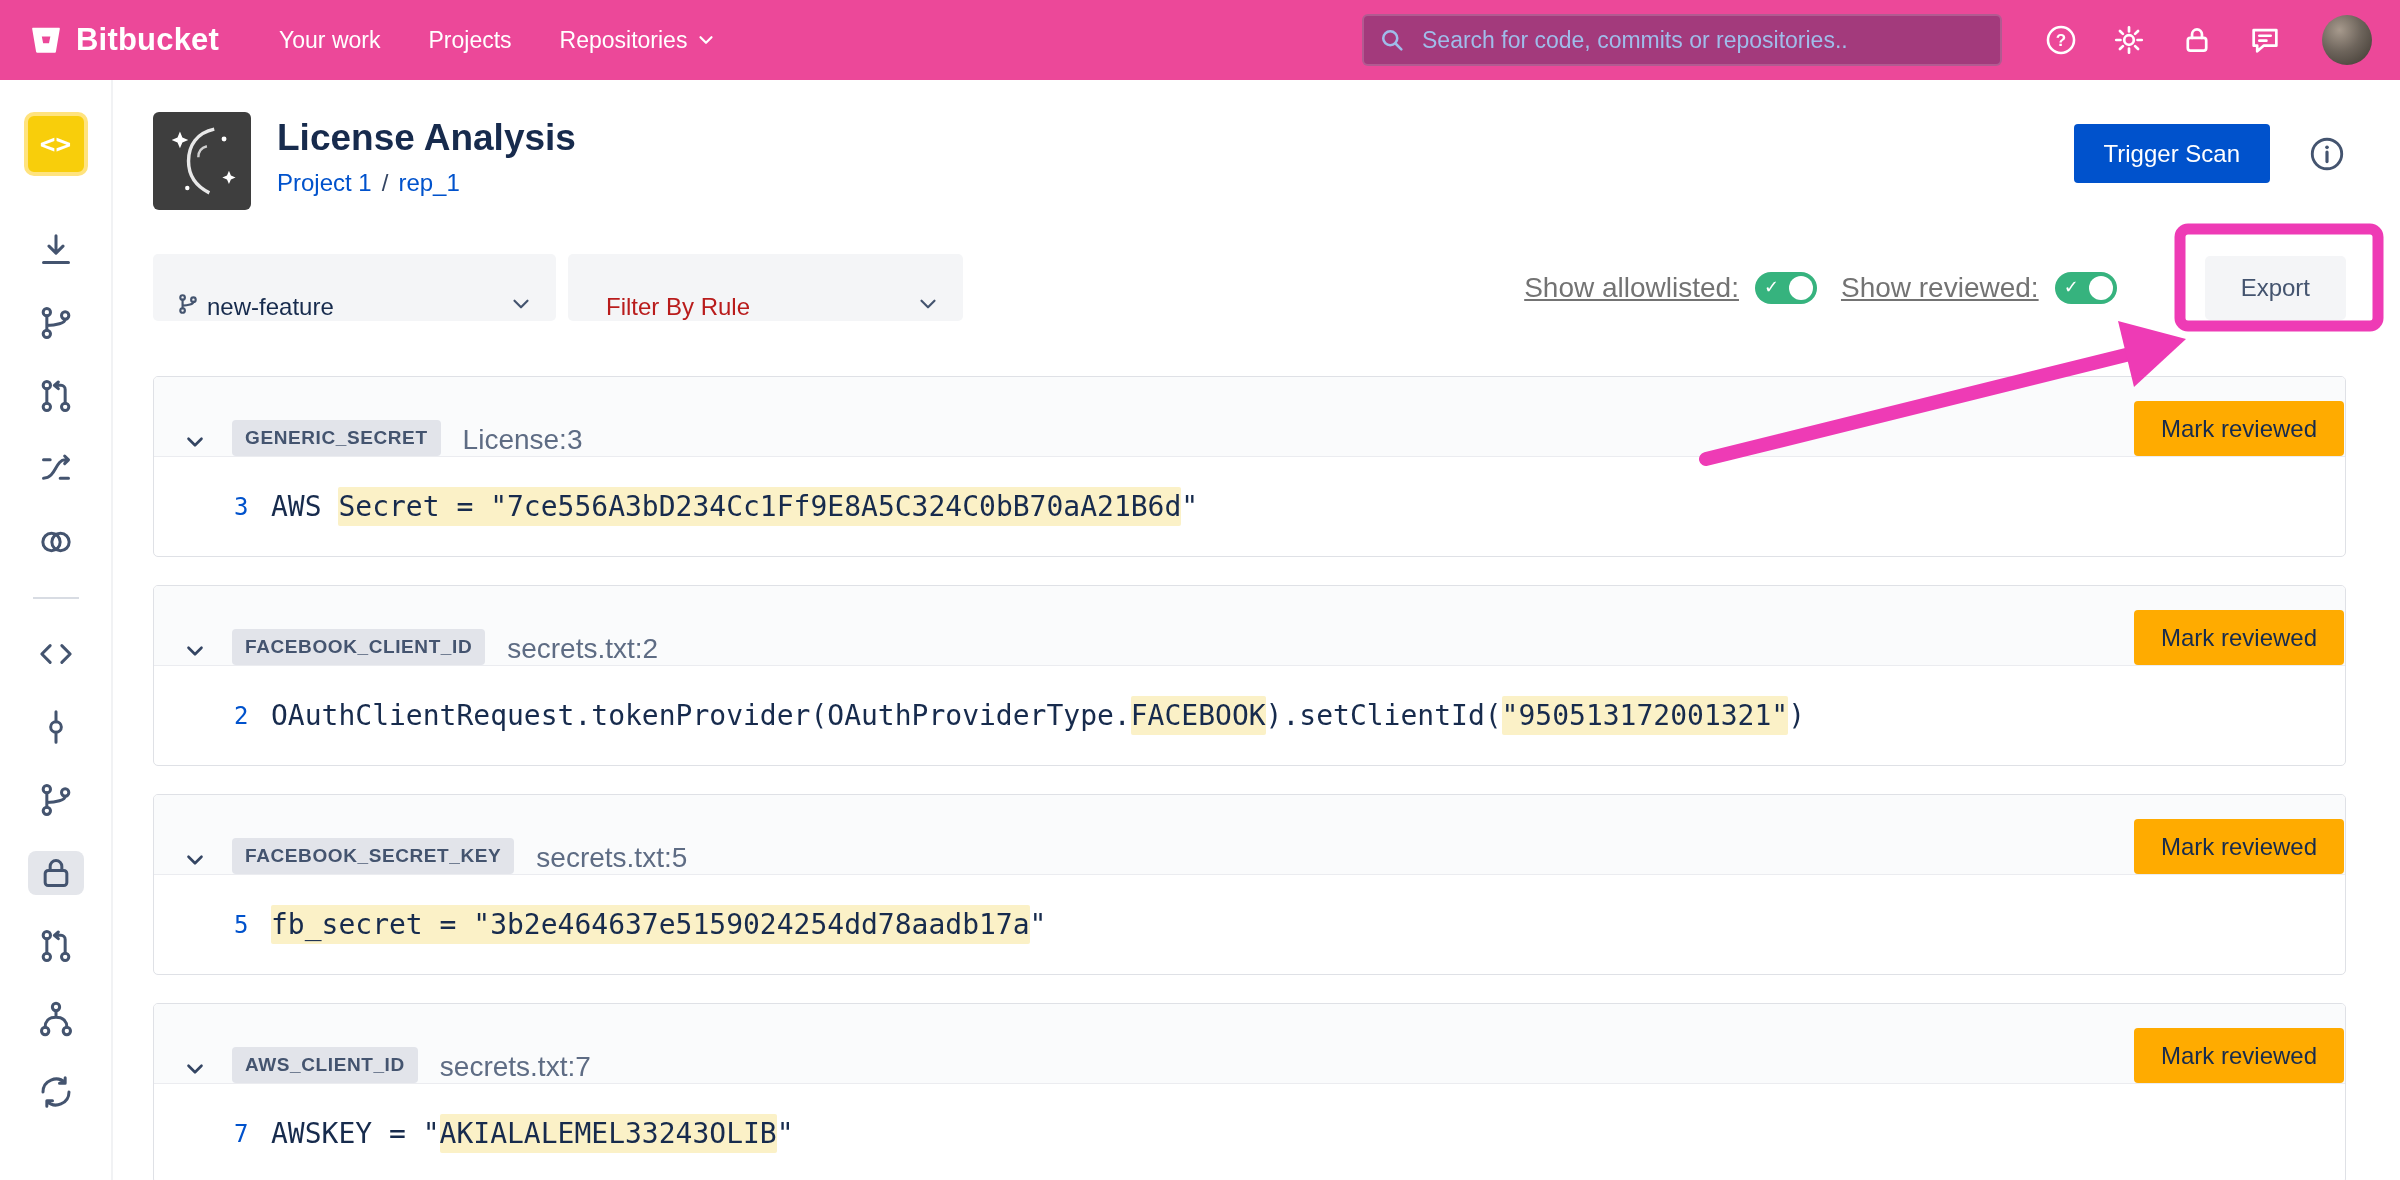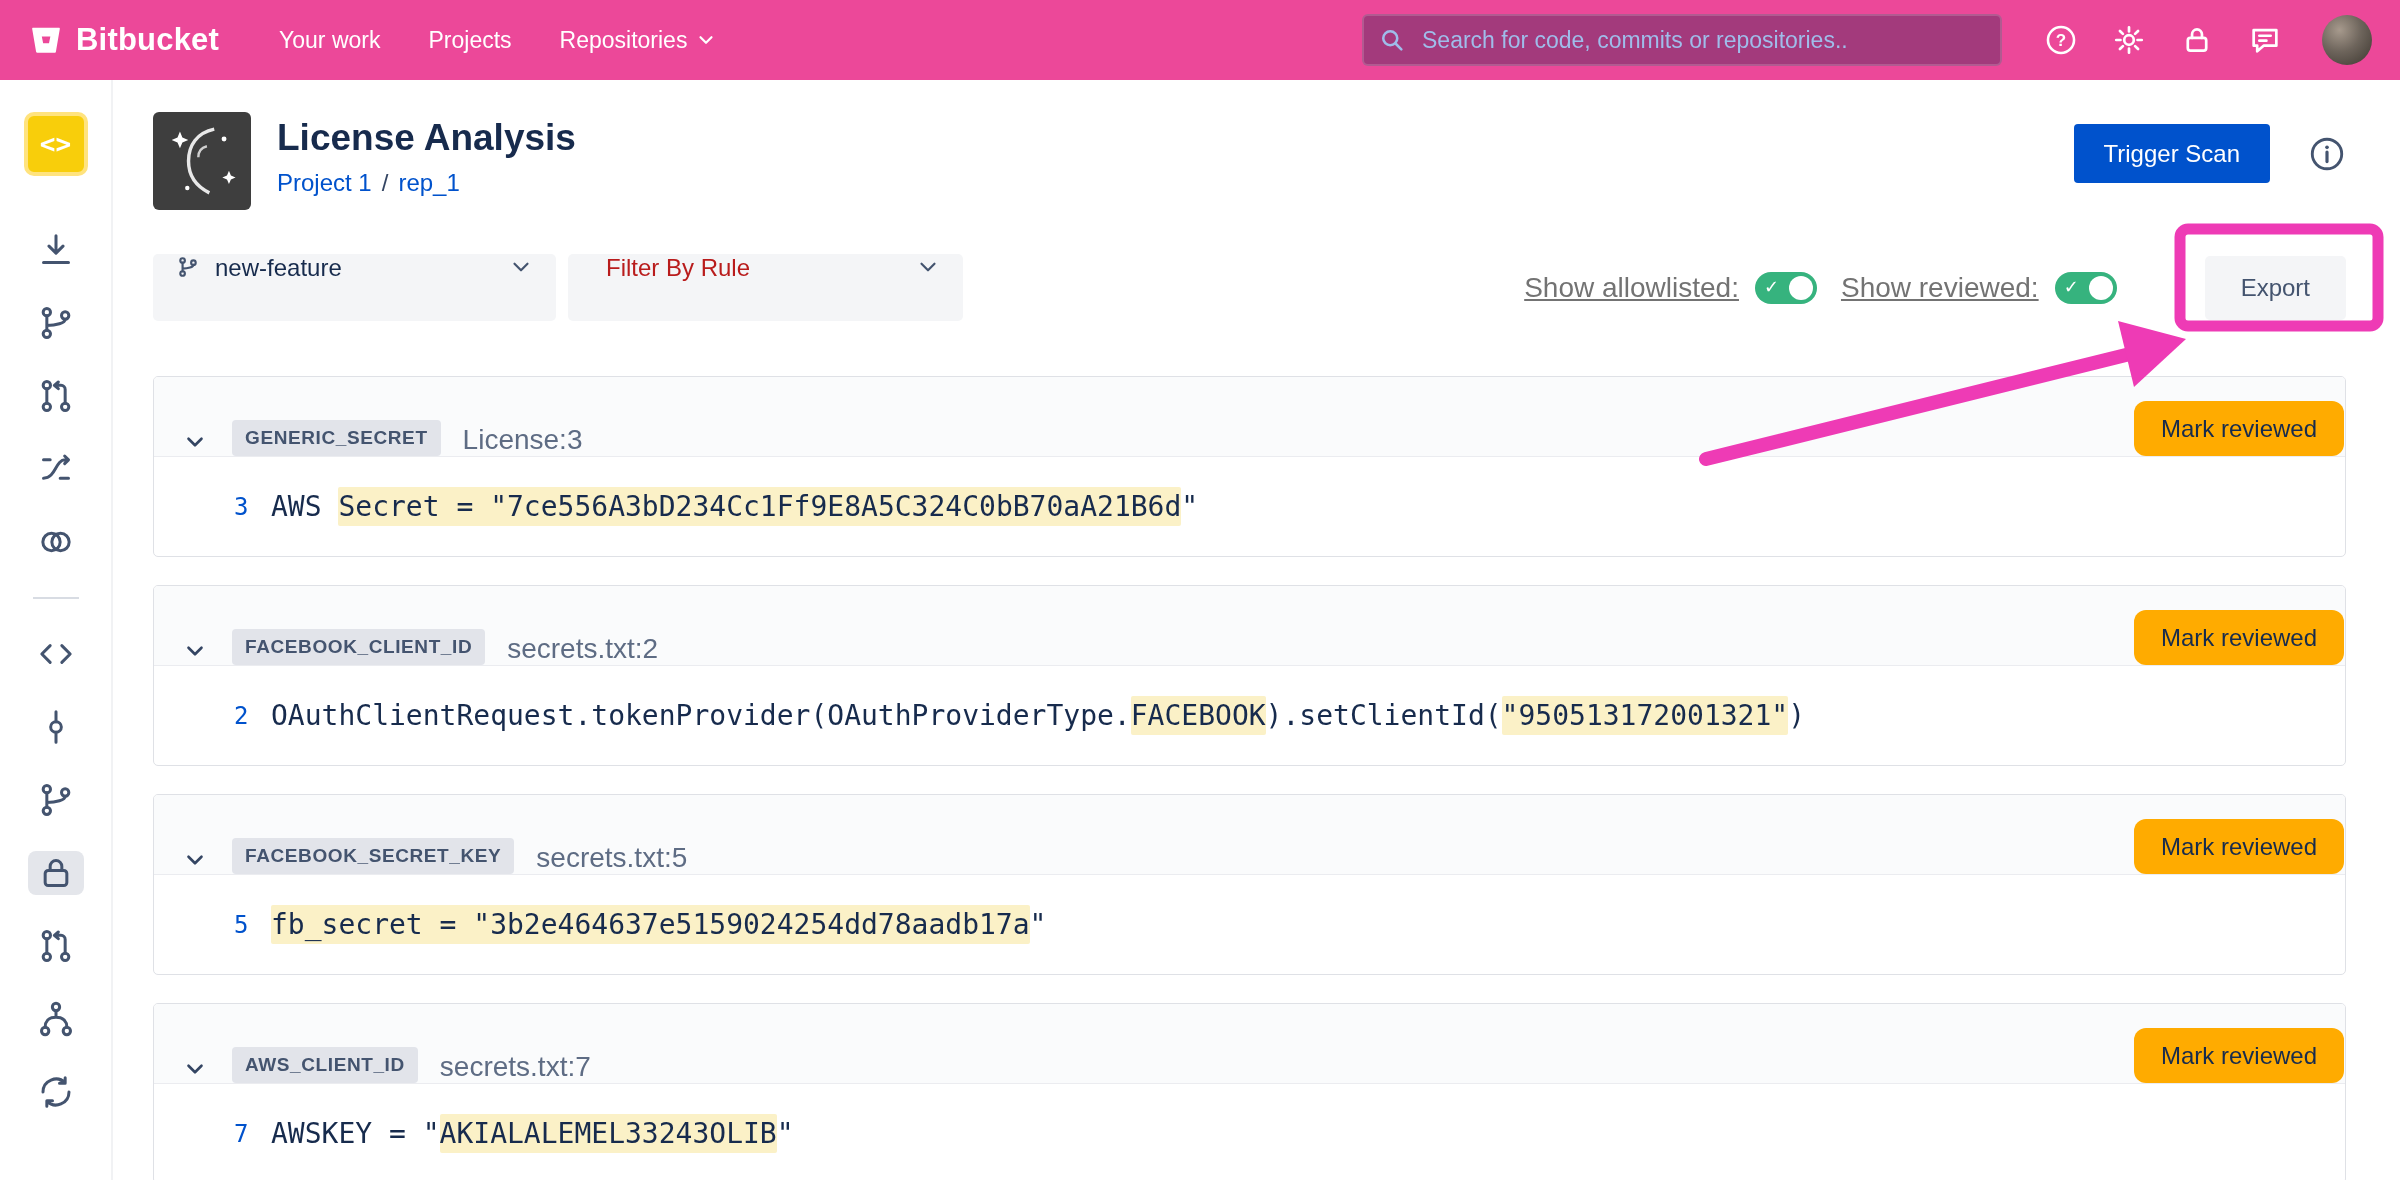--- a/index.html
+++ b/index.html
@@ -54,22 +54,22 @@
   .breadcrumb{margin-top:10px;font-size:24px;display:flex;gap:10px;align-items:center;}
   .crumb-link{color:#0052CC;cursor:pointer;}
   .crumb-sep{color:#344563;}
   .header-right{margin-left:auto;display:flex;align-items:center;gap:38px;margin-top:12px;}
   .btn-primary{background:#0052CC;color:#fff;border:0;border-radius:4px;height:59px;padding:0 30px;
     font-size:24px;font-weight:500;cursor:pointer;font-family:inherit;}
   .info-icon{width:38px;height:38px;cursor:pointer;}
   .info-icon svg{width:38px;height:38px;}
   
   .filter-row{display:flex;align-items:center;margin-top:44px;}
-  .dropdown{height:67px;background:#F4F5F7;border-radius:5px;display:flex;align-items:flex-start;
-    padding:0 22px;box-sizing:border-box;cursor:pointer;gap:14px;}
+  .dropdown{height:67px;background:#F4F5F7;border-radius:5px;display:flex;align-items:flex-end;
+    padding:0 22px;box-sizing:border-box;cursor:pointer;gap:6px;}
   .dropdown.branch{width:403px;}
   .dropdown.rule{width:395px;margin-left:12px;}
   .dropdown .dd-label{font-size:24px;font-weight:500;color:#172B4D;flex:1;}
   .dropdown.rule .dd-label{color:#b91c1c;font-weight:400;margin-left:16px;}
   .dd-chevron svg,.dropdown .b-icon svg{width:26px;height:26px;stroke:#44546F;fill:none;stroke-width:2;stroke-linecap:round;stroke-linejoin:round;}
   .toggle-cluster{margin-left:auto;display:flex;align-items:center;gap:16px;}
   .toggle-label{font-size:28px;color:#737373;text-decoration:underline;}
   .toggle{width:62px;height:32px;border-radius:17px;background:#36B37E;position:relative;cursor:pointer;flex:none;}
   .toggle .tick{position:absolute;left:9px;top:4px;color:#fff;font-size:18px;font-weight:bold;}
   .toggle .knob{position:absolute;right:4px;top:4px;width:24px;height:24px;border-radius:50%;background:#fff;}
@@ -80,21 +80,21 @@
   .findings{margin-top:55px;}
   .card{border:1px solid #DFE1E6;border-radius:5px;margin-bottom:28px;overflow:hidden;background:#fff;}
   .card-header{height:80px;background:#FAFBFC;border-bottom:1px solid #EBECF0;display:flex;align-items:flex-end;
     padding:0 1px 0 28px;box-sizing:border-box;}
   .chev{width:28px;height:28px;cursor:pointer;flex:none;display:flex;align-items:center;}
   .chev svg{width:26px;height:26px;stroke:#344563;fill:none;stroke-width:2.4;stroke-linecap:round;stroke-linejoin:round;}
   .badge{margin-left:22px;background:#E2E4EA;color:#44546F;font-size:19px;font-weight:700;letter-spacing:.6px;
     padding:7px 13px;border-radius:4px;white-space:nowrap;}
   .loc{margin-left:22px;font-size:28px;color:#5E6C84;}
   .hspacer{flex:1;}
-  .mark-btn{height:55px;padding:0 27px;background:#FFAB00;border:0;border-radius:12px;color:#172B4D;
+  .mark-btn{height:55px;padding:0 27px;background:#FFAB00;border:0;border-radius:4px;color:#172B4D;
     font-size:24px;font-weight:500;cursor:pointer;font-family:inherit;flex:none;}
   .code-row{display:flex;align-items:center;padding:33px 26px 33px 80px;}
   .lnum{width:37px;color:#0052CC;font-family:"DejaVu Sans Mono","Liberation Mono",monospace;font-size:24px;flex:none;}
   .cline{font-family:"DejaVu Sans Mono","Liberation Mono",monospace;font-size:28px;color:#172B4D;white-space:pre;}
   .cline .hl{background:#FBF1C7;border-radius:2px;padding:3px 0;}
   
   .annotation{position:absolute;left:0;top:0;width:2400px;height:1180px;pointer-events:none;z-index:50;}
 </style>
 </head>
 <body>

